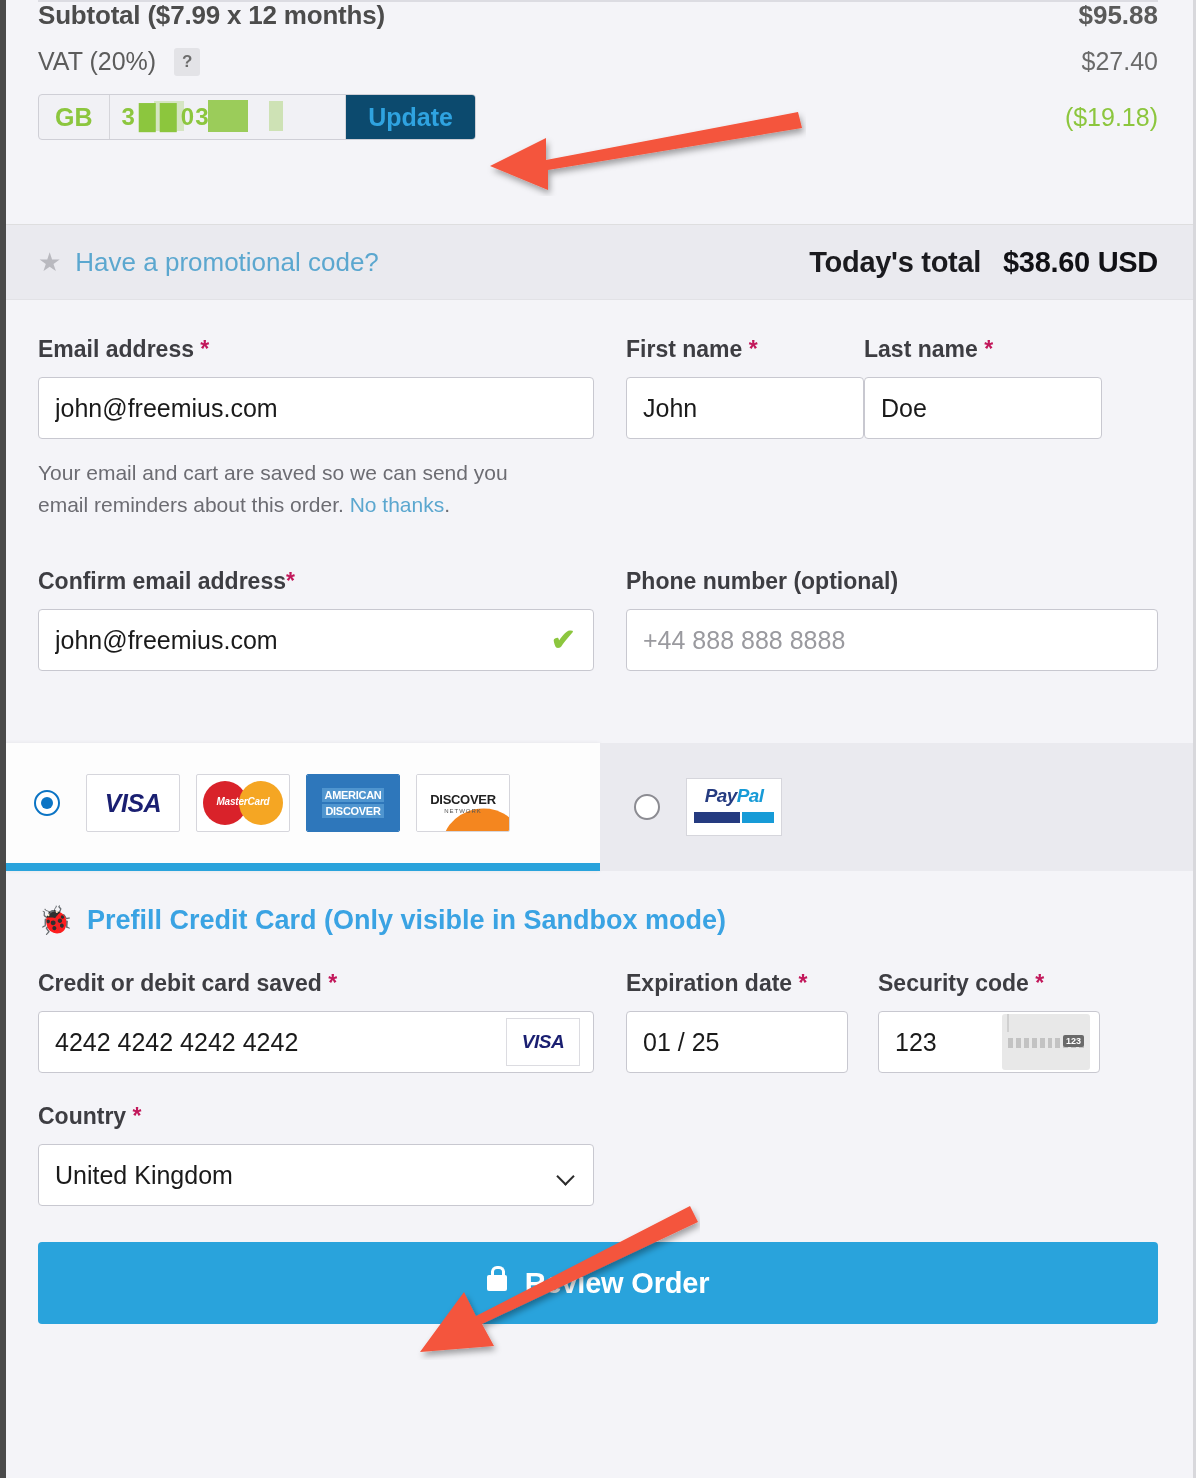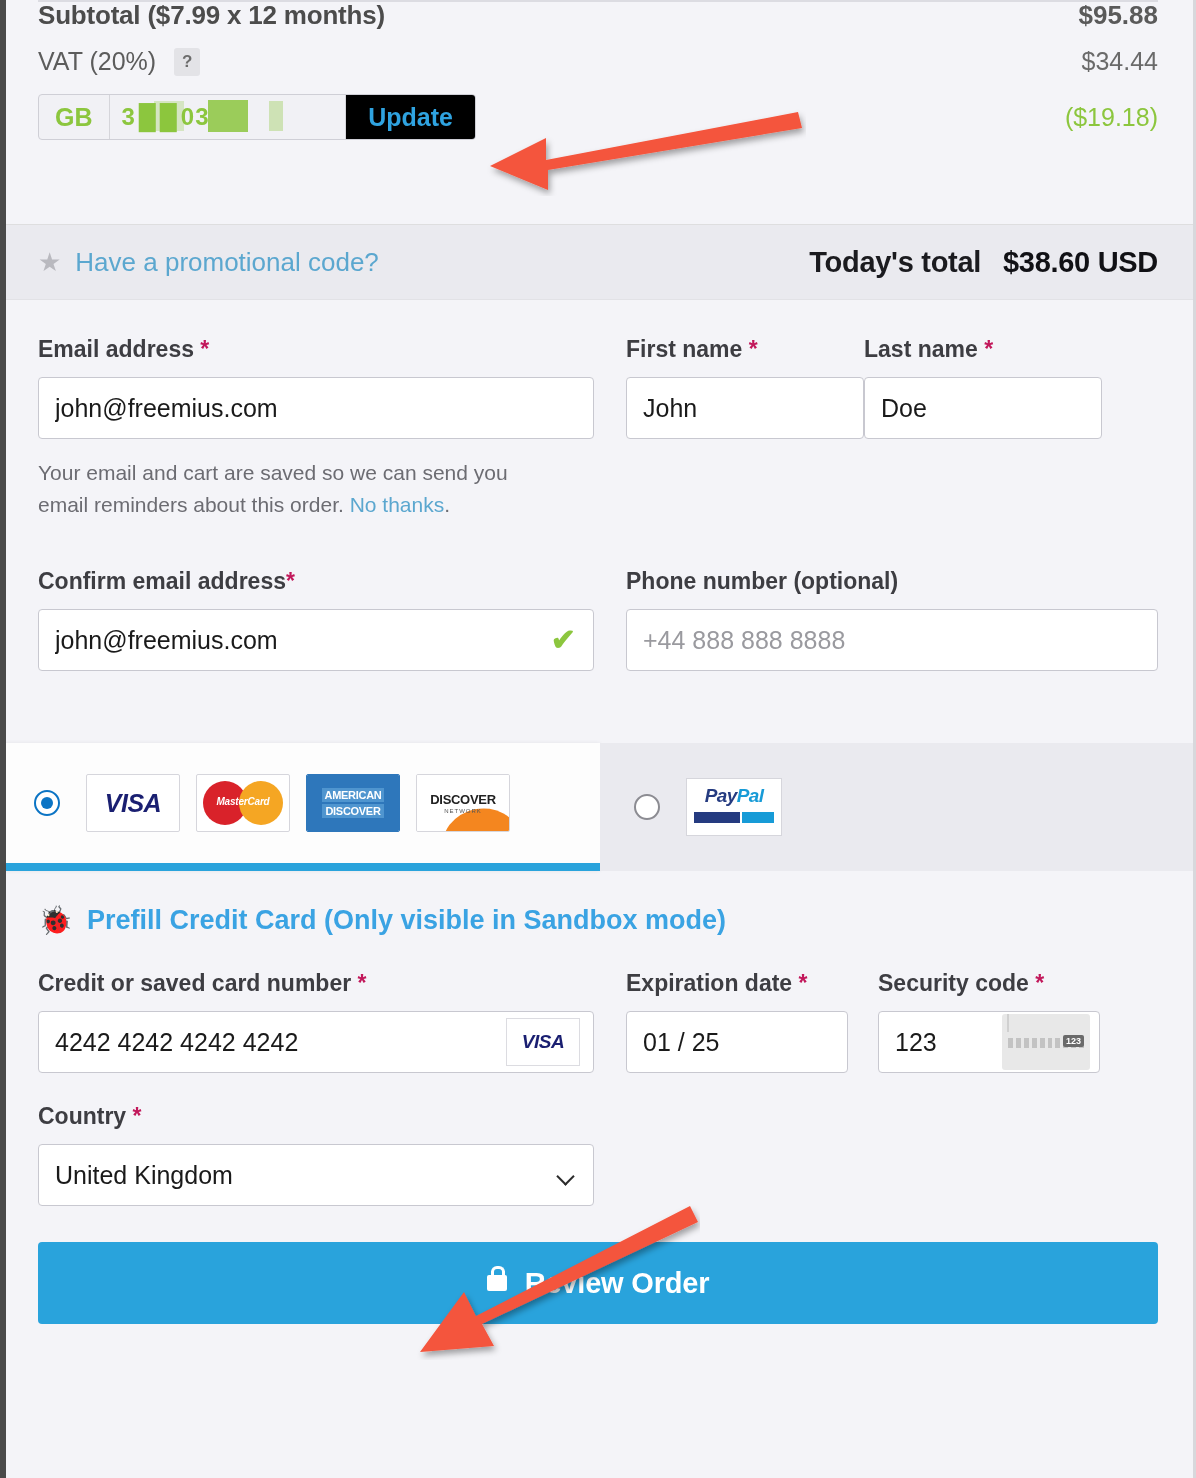--- a/index.html
+++ b/index.html
@@ -140,21 +140,21 @@
   .rd2 { left: 98px; top: 5px; width: 40px; height: 32px; opacity: .85;}
   .rd3 { left: 159px; top: 6px; width: 14px; height: 30px; opacity: .35;}
   .vatid-update {
     display: flex;
     align-items: center;
     padding: 0 22px;
     font-size: 25px;
     font-weight: bold;
     color: #2fa3e0;
     border-left: 1px solid #d5d5da;
-    background: #000000;
+    background: #0c4a6e;
     cursor: pointer;
   }
   .vat-refund {
     font-size: 25px;
     color: #8cc63e;
   }
 
   
   .promo-bar {
     display: flex;
@@ -552,21 +552,21 @@
     <div class="row row-subtotal">
       <div class="subtotal-label">Subtotal ($7.99 x 12 months)</div>
       <div class="subtotal-value">$95.88</div>
     </div>
 
     <div class="row row-vat">
       <div class="vat-label-wrap">
         <span class="vat-label">VAT (20%)</span>
         <span class="vat-help">?</span>
       </div>
-      <div class="vat-value">$34.44</div>
+      <div class="vat-value">$27.40</div>
     </div>
 
     <div class="row row-vatid">
       <div class="vatid-group">
         <div class="vatid-prefix">GB</div>
         <div class="vatid-input">
           <span>3 █ █ 03</span>
           <span class="vatid-redact rd1"></span>
           <span class="vatid-redact rd2"></span>
           <span class="vatid-redact rd3"></span>
@@ -686,21 +686,21 @@
 
   <div class="card-form">
     <div class="prefill">
       <span class="bug-icon">🐞</span>
       <span class="prefill-link">Prefill Credit Card (Only visible in Sandbox mode)</span>
     </div>
 
     <div class="cc-row">
       <div class="cc-num-col">
         <label class="field-label">
-          <span>Credit or saved card number</span>
+          <span>Credit or debit card saved</span>
           <span class="req">*</span>
         </label>
         <div class="input-wrap">
           <input class="txt" type="text" style="padding-right: 100px;" value="4242 4242 4242 4242">
           <span class="in-visa">
             <span>VISA</span>
           </span>
         </div>
       </div>
       <div class="cc-right">

